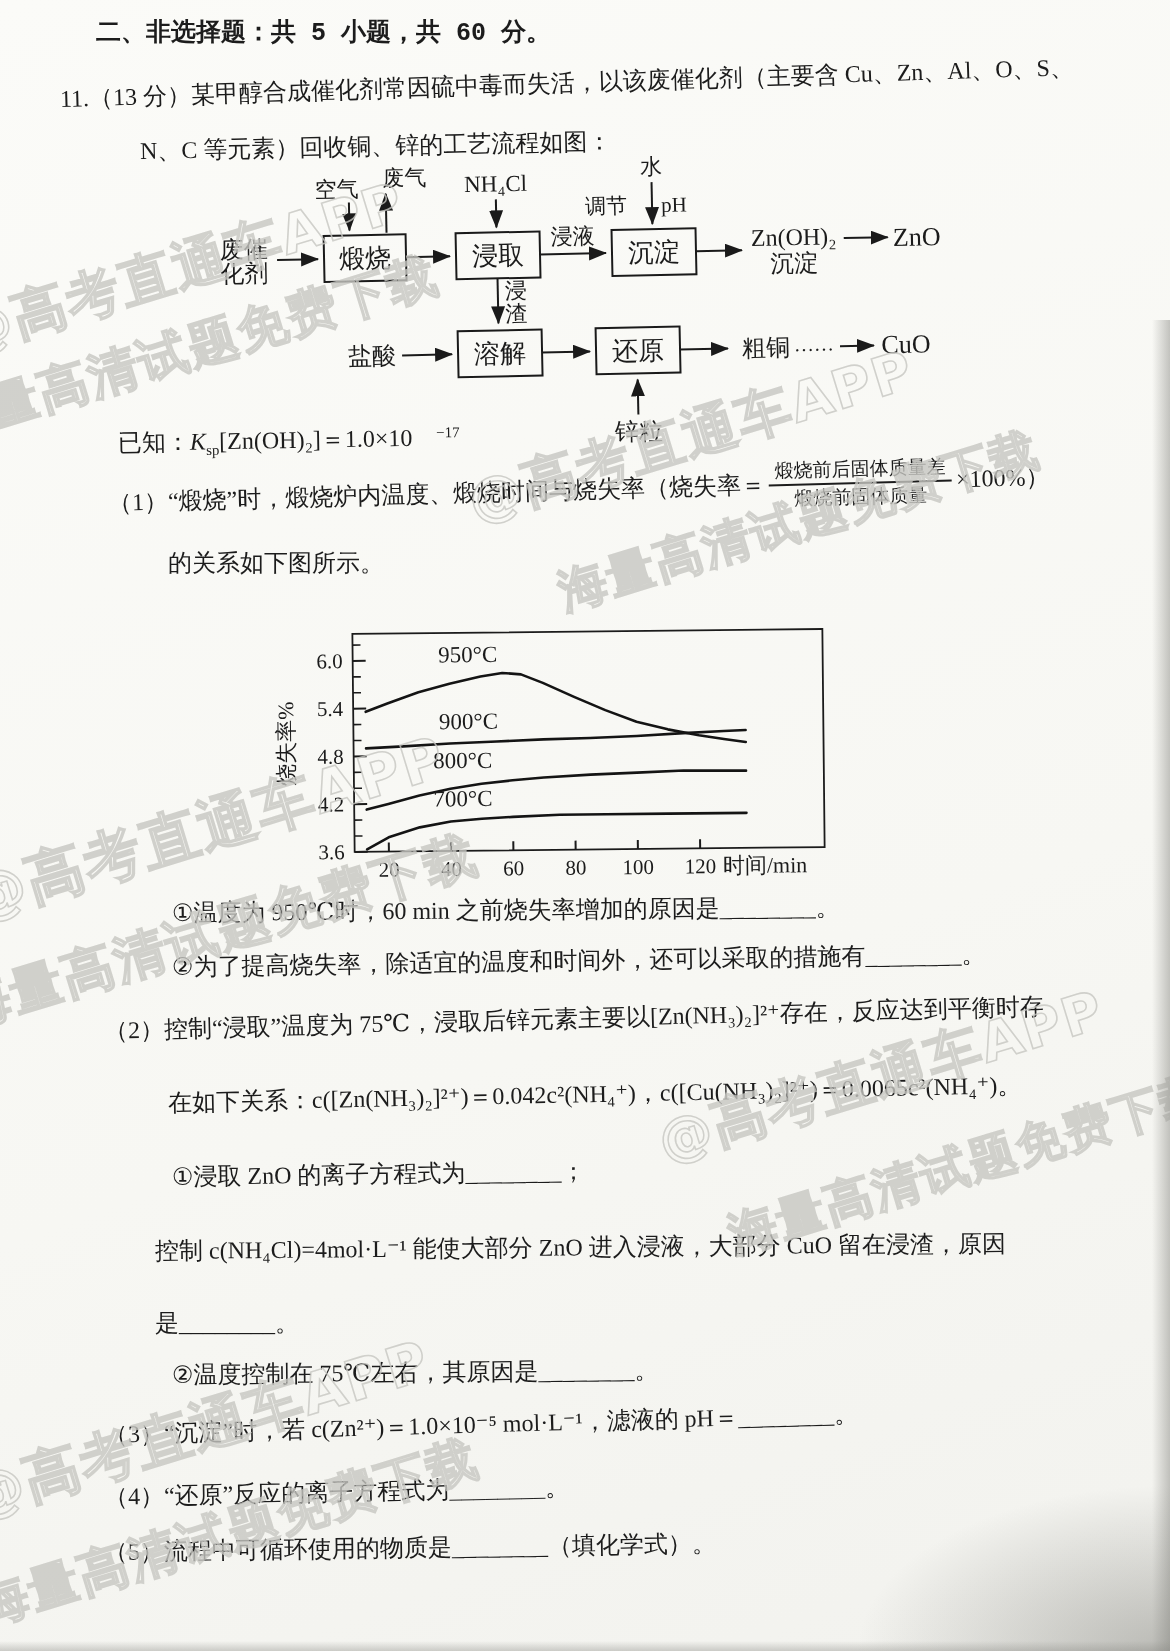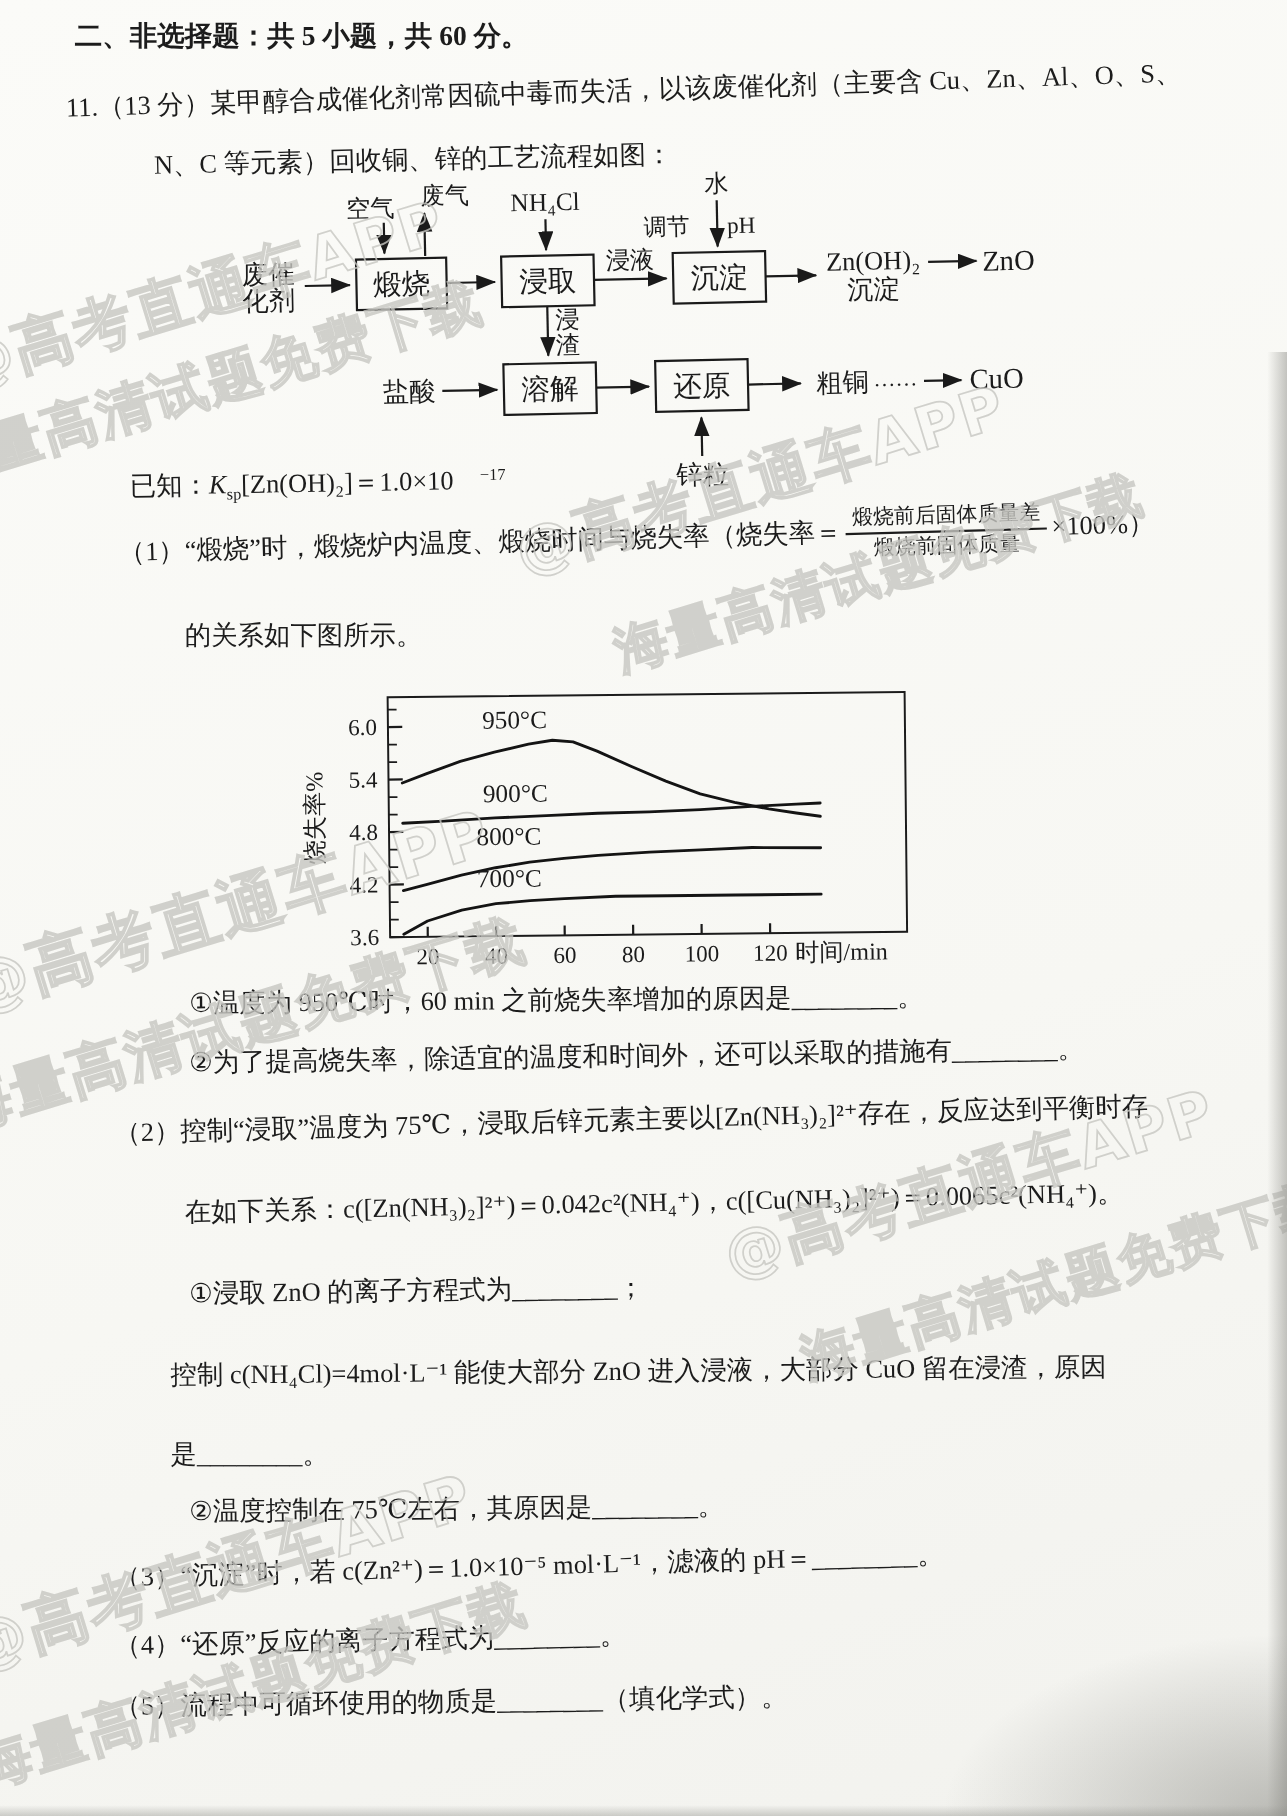--- a/index.html
+++ b/index.html
@@ -4,21 +4,21 @@
 <style>
   html,body{margin:0;padding:0;}
   body{background:#e8e8e6;}
   #page{
     position:relative; width:1170px; height:1651px; overflow:hidden;
     background:linear-gradient(160deg,#fbfbf8 0%,#f7f7f3 60%,#f2f2ee 100%);
     font-family:"Liberation Serif","DejaVu Serif","DejaVu Sans",serif;
     color:#1c1c1c;
   }
   .line{position:absolute; white-space:nowrap; font-size:24px; line-height:1.3; transform-origin:left center;}
-  .bold{font-weight:bold; font-family:Liberation Serif, serif;}
+  .bold{font-weight:bold; font-family:Liberation Mono, monospace;margin-left:28px;}
   .sub{font-size:.62em; vertical-align:-0.38em;font-family:Liberation Serif, serif;}
   .sup{font-size:.62em; vertical-align:.55em;margin-left:24px;}
   .it{font-style:italic;}
   .frac{display:inline-block; text-align:center; vertical-align:middle; font-size:19px; margin:0 4px; line-height:1.25;}
   .frac .num{padding:0 6px 1px 6px; border-bottom:2px solid #1c1c1c;}
   .frac .den{padding-top:1px;}
   .p1row{display:flex; align-items:center;}
   
   .wm{
     position:absolute; white-space:nowrap; pointer-events:none; z-index:6;
@@ -121,21 +121,21 @@
   </div>
 
   <div class="line p1row" style="left:108px; top:478px; transform:rotate(-1.6deg);">
     <span>（1）“煅烧”时，煅烧炉内温度、煅烧时间与烧失率（烧失率＝</span>
     <span class="frac">
       <div class="num">煅烧前后固体质量差</div>
       <div class="den">煅烧前固体质量</div>
     </span>
     <span>×100%）</span>
   </div>
-  <div class="line" style="left:168px; top:564px;font-family:Liberation Mono, monospace;">的关系如下图所示。</div>
+  <div class="line" style="left:168px; top:548px;">的关系如下图所示。</div>
 
   <svg id="chart-svg" style="position:absolute; left:252px; top:598px; transform:rotate(-0.6deg); transform-origin:left top;" width="660" height="295" viewBox="0 0 660 295">
       <rect x="100" y="37" width="470" height="218" fill="none" stroke="#1b1b1b" stroke-width="1.8"></rect>
       <line x1="100" y1="255" x2="113" y2="255" stroke="#1b1b1b" stroke-width="2"></line>
       <text x="90" y="262" text-anchor="end" font-size="21" font-family="Liberation Serif,DejaVu Serif,serif">3.6</text>
       <line x1="100" y1="207.26277372262774" x2="113" y2="207.26277372262774" stroke="#1b1b1b" stroke-width="2"></line>
       <text x="90" y="214.26277372262774" text-anchor="end" font-size="21" font-family="Liberation Serif,DejaVu Serif,serif">4.2</text>
       <line x1="100" y1="159.52554744525548" x2="113" y2="159.52554744525548" stroke="#1b1b1b" stroke-width="2"></line>
       <text x="90" y="166.52554744525548" text-anchor="end" font-size="21" font-family="Liberation Serif,DejaVu Serif,serif">4.8</text>
       <line x1="100" y1="111.7883211678832" x2="113" y2="111.7883211678832" stroke="#1b1b1b" stroke-width="2"></line>

